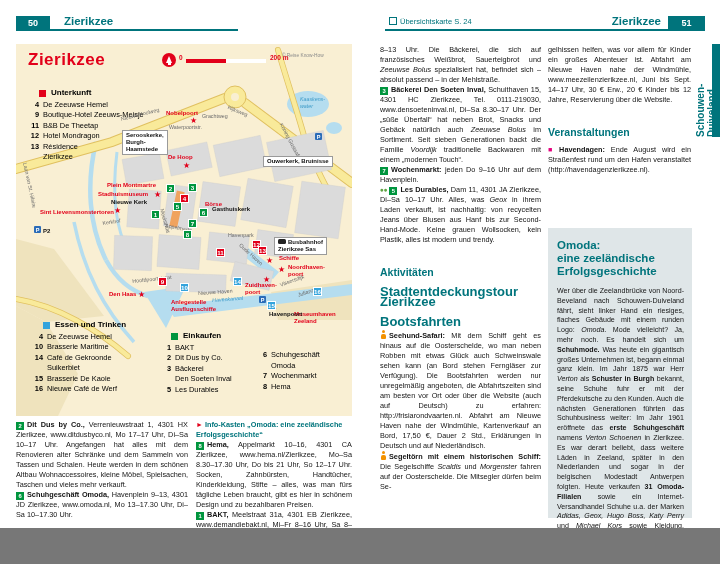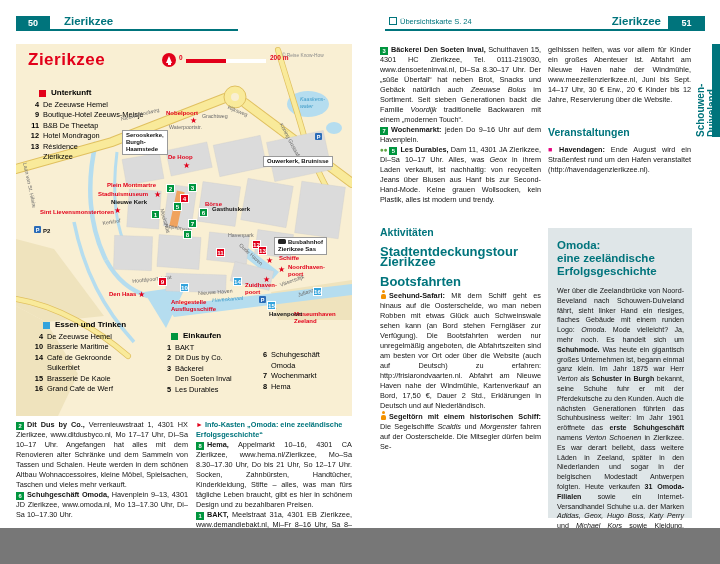--- a/index.html
+++ b/index.html
@@ -218,21 +218,21 @@
           <span class="lg-num">14</span>
           <span class="lg-label">Café de Gekroonde
 Suikerbiet</span>
         </div>
         <div class="lg-row">
           <span class="lg-num">15</span>
           <span class="lg-label">Brasserie De Kaoie</span>
         </div>
         <div class="lg-row">
           <span class="lg-num">16</span>
-          <span class="lg-label">Grand Café de Werf</span>
+          <span class="lg-label">Nieuwe Café de Werf</span>
         </div>
       </div>
     <div class="lg" id="lg-eink1">
         <div class="lg-title">
           <span class="csq" style="background: rgb(0, 149, 62);"></span>
           <span>Einkaufen</span>
         </div>
         <div class="lg-row">
           <span class="lg-num">1</span>
           <span class="lg-label">BAKT</span>
@@ -347,20 +347,21 @@
   <div class="col" id="col-a">
       <p class="t-body"><span class="chip g">2</span><b>Dit Dus by Co.,</b><span> Verrenieuwstraat 1, 4301 HX Zierikzee, www.ditdusbyco.nl, Mo 17–17 Uhr, Di–Sa 10–17 Uhr. Angefangen hat alles mit dem Renovieren alter Schränke und dem Sammeln von Tassen und Schalen. Heute werden in dem schönen Altbau Wohnaccessoires, kleine Möbel, Spielsachen, Taschen und vieles mehr verkauft.</span></p>
       <p class="t-body"><span class="chip g">6</span><b>Schuhgeschäft Omoda,</b><span> Havenplein 9–13, 4301 JD Zierikzee, www.omoda.nl, Mo 13–17.30 Uhr, Di–Sa 10–17.30 Uhr.</span></p>
     </div>
   <div class="col" id="col-b">
       <p class="t-cross"><span class="xarrow">►</span><b>Info-Kasten „Omoda: eine zeeländische Erfolgsgeschichte“</b></p>
       <p class="t-body"><span class="chip g">8</span><b>Hema,</b><span> Appelmarkt 10–16, 4301 CA Zierikzee, www.hema.nl/Zierikzee, Mo–Sa 8.30–17.30 Uhr, Do bis 21 Uhr, So 12–17 Uhr. Socken, Zahnbürsten, Handtücher, Kinderkleidung, Stifte – alles, was man fürs tägliche Leben braucht, gibt es hier in schönem Design und zu bezahlbaren Preisen.</span></p>
       <p class="t-body"><span class="chip g">1</span><b>BAKT,</b><span> Meelstraat 31a, 4301 EB Zierikzee, www.demandiebakt.nl, Mi–Fr 8–16 Uhr, Sa 8–15 Uhr, So</span></p>
     </div>
   <div class="col" id="col-c">
+      <p class="t-body"><span>8–13 Uhr. Die Bäckerei, die sich auf französisches Weißbrot, Sauerteigbrot und </span><i>Zeeuwse Bolus</i><span> spezialisiert hat, befindet sich – absolut passend – in der Mehlstraße.</span></p>
       <p class="t-body"><span class="chip g">3</span><b>Bäckerei Den Soeten Inval,</b><span> Schuithaven 15, 4301 HC Zierikzee, Tel. 0111-219030, www.densoeteninval.nl, Di–Sa 8.30–17 Uhr. Der „süße Überfall“ hat neben Brot, Snacks und Gebäck natürlich auch </span><i>Zeeuwse Bolus</i><span> im Sortiment. Seit sieben Generationen backt die Familie </span><i>Voordijk</i><span> traditionelle Backwaren mit einem „modernen Touch“.</span></p>
       <p class="t-body"><span class="chip g">7</span><b>Wochenmarkt:</b><span> jeden Do 9–16 Uhr auf dem Havenplein.</span></p>
       <p class="t-body"><span class="eco">●●</span><span class="chip g">5</span><b>Les Durables,</b><span> Dam 11, 4301 JA Zierikzee, Di–Sa 10–17 Uhr. Alles, was </span><i>Geox</i><span> in ihrem Laden verkauft, ist nachhaltig: von recycelten Jeans über Blusen aus Hanf bis zur Second-Hand-Mode. Keine grauen Wollsocken, kein Plastik, alles ist modern und trendy.</span></p>
       <h3 class="t-heading">Aktivitäten</h3>
       <h4 class="t-sub">Stadtentdeckungstour Zierikzee</h4>
       <h4 class="t-sub">Bootsfahrten</h4>
       <p class="t-body"><span class="kids"></span><b>Seehund-Safari:</b><span> Mit dem Schiff geht es hinaus auf die Oosterschelde, wo man neben Robben mit etwas Glück auch Schweinswale sehen kann (an Bord stehen Ferngläser zur Verfügung). Die Bootsfahrten werden nur unregelmäßig angeboten, die Abfahrtszeiten sind am besten vor Ort oder über die Website (auch auf Deutsch) zu erfahren: http://frisiarondvaarten.nl. Abfahrt am Nieuwe Haven nahe der Windmühle, Kartenverkauf an Bord, 17,50 €, Dauer 2 Std., Erklärungen in Deutsch und auf Niederländisch.</span></p>
       <p class="t-body"><span class="kids"></span><b>Segeltörn mit einem historischen Schiff:</b><span> Die Segelschiffe </span><i>Scaldis</i><span> und </span><i>Morgenster</i><span> fahren auf der Oosterschelde. Die Mitsegler dürfen beim Se-</span></p>
     </div>
   <div class="col" id="col-d">

